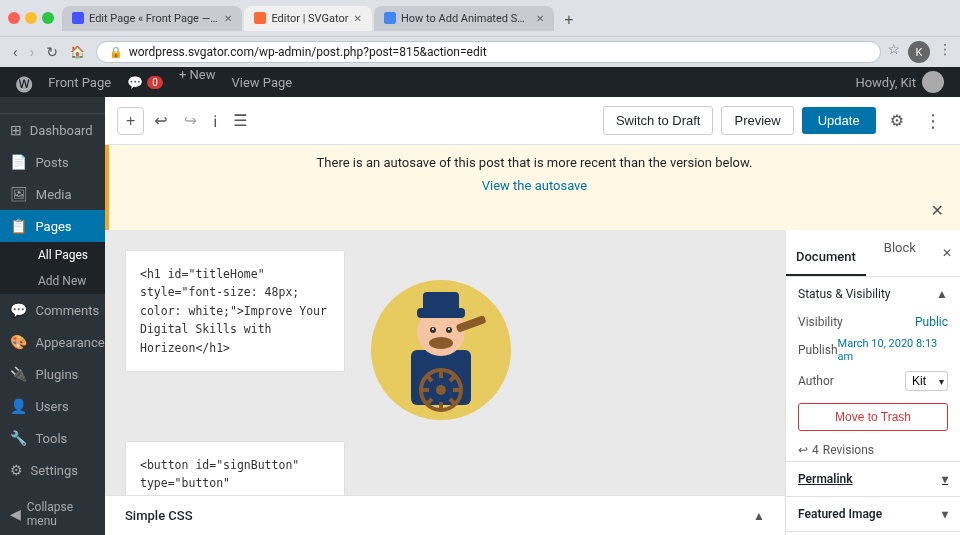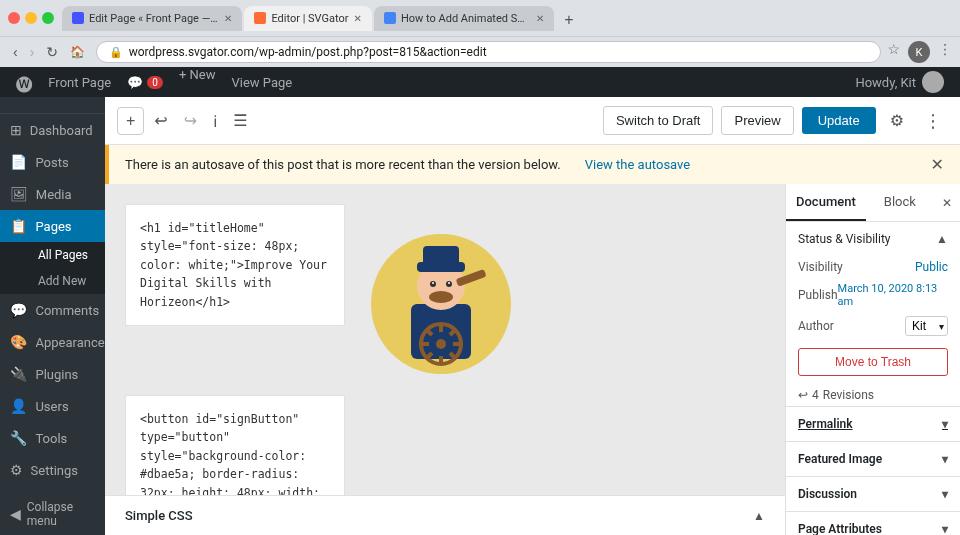--- a/index.html
+++ b/index.html
@@ -143,21 +143,21 @@
       </div>
       <div style="margin-left:auto;display:flex;align-items:center;gap:8px;">
         <button style="background:none;border:1px solid #ccc;color:#1d2327;padding:6px 12px;border-radius:3px;font-size:13px;cursor:pointer;">Switch to Draft</button>
         <button style="background:none;border:1px solid #ccc;color:#1d2327;padding:6px 12px;border-radius:3px;font-size:13px;cursor:pointer;">Preview</button>
         <button style="background:#0073aa;color:white;border:none;padding:6px 16px;border-radius:3px;font-size:13px;cursor:pointer;font-weight:500;">Update</button>
         <button style="background:none;border:none;color:#555;font-size:16px;padding:4px 6px;cursor:pointer;">⚙</button>
         <button style="background:none;border:none;color:#555;font-size:18px;padding:4px 6px;cursor:pointer;">⋮</button>
       </div>
     </div>
 
-    <div style="background:#fff8e5;border-left:4px solid #f5a623;padding:10px 16px;display:flex;align-items:center;gap:24px;font-size:13px;">
+    <div style="background:#fff8e5;border-left:4px solid #f5a623;padding:10px 16px;display:flex;align-items:center;gap:8px;font-size:13px;flex-direction:column;">
       <span>There is an autosave of this post that is more recent than the version below.</span>
       <a href="#" style="color:#0073aa;text-decoration:none;">View the autosave</a>
       <button style="margin-left:auto;background:none;border:none;font-size:16px;cursor:pointer;color:#555;">✕</button>
     </div>
 
     <div style="display:flex;flex:1;overflow:hidden;">
 
       <div style="flex:1;background:#e9e9e9;overflow-y:auto;padding:20px;display:flex;flex-direction:column;gap:16px;align-items:flex-start;">
 
         <div style="display:flex;gap:16px;align-items:flex-start;">
@@ -208,21 +208,21 @@
 
         <div style="position:absolute;bottom:0;left:105px;right:175px;background:white;border-top:1px solid #e0e0e0;padding:12px 20px;display:flex;align-items:center;justify-content:space-between;font-size:13px;font-weight:500;">
           <span>Simple CSS</span>
           <span style="font-size:12px;color:#555;">▲</span>
         </div>
       </div>
 
       <div style="width:175px;background:white;border-left:1px solid #e0e0e0;display:flex;flex-direction:column;overflow-y:auto;flex-shrink:0;">
 
         <div style="display:flex;border-bottom:1px solid #e0e0e0;position:relative;">
-          <div style="flex:1;padding:10px;text-align:center;font-size:13px;cursor:pointer;color:#1d2327;font-weight:500;border-bottom:2px solid #1d2327;">
+          <div style="flex:1;padding:10px;text-align:center;font-size:13px;cursor:pointer;color:#1d2327;font-weight:500;border-bottom:2px solid #1d2327;margin-top:9px;">
             <span>Document</span>
           </div>
           <div style="flex:1;padding:10px;text-align:center;font-size:13px;cursor:pointer;color:#555;">
             <span>Block</span>
           </div>
           <button style="padding:8px;color:#555;cursor:pointer;font-size:12px;border:none;background:none;flex-shrink:0;">✕</button>
         </div>
 
         <div style="border-bottom:1px solid #e0e0e0;">
           <div style="padding:10px 12px;font-size:12px;font-weight:400;color:#1d2327;display:flex;align-items:center;justify-content:space-between;cursor:pointer;">

